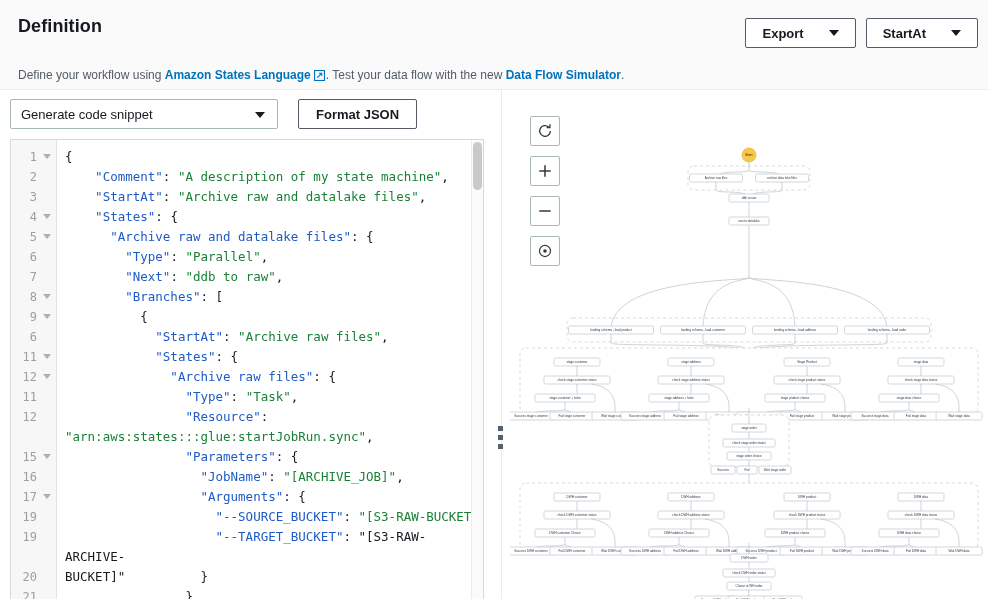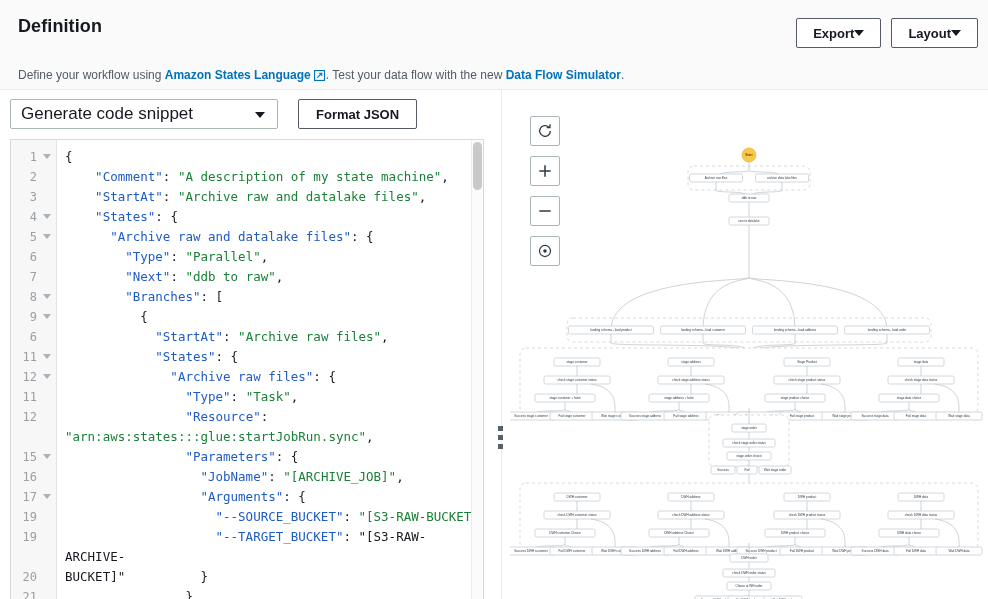--- a/index.html
+++ b/index.html
@@ -56,21 +56,21 @@
     position: absolute;
     right: 10px;
     top: 18px;
     display: flex;
     gap: 10px;
   }
   .btn {
     display: inline-flex;
     align-items: center;
     justify-content: center;
-    gap: 0;
+    gap: 25px;
     height: 30px;
     padding: 0 16px;
     background: #ffffff;
     border: 1px solid #545b64;
     border-radius: 2px;
     font-size: 13px;
     font-weight: bold;
     color: #16191f;
     cursor: pointer;
     box-sizing: border-box;
@@ -115,21 +115,21 @@
     background: #ffffff;
     border: 1px solid #aab7b8;
     border-radius: 2px;
     box-sizing: border-box;
     display: flex;
     align-items: center;
     cursor: pointer;
   }
   .select-value {
     padding-left: 10px;
-    font-size: 17px;
+    font-size: 13px;
     color: #16191f;
   }
   .select .caret {
     position: absolute;
     right: 12px;
     top: 12px;
     border-top-color: #16191f;
   }
   .btn-format {
     height: 30px;
@@ -332,21 +332,21 @@
           <path d="M3.6 8.4 L8.2 3.8" stroke="#0073bb" stroke-width="1.2"></path>
           <path d="M5.4 3.6 L8.4 3.6 L8.4 6.6" fill="none" stroke="#0073bb" stroke-width="1.2"></path>
         </svg></span><span>. Test your data flow with the new </span><a class="lnk" href="#">Data Flow Simulator</a><span>.</span>
   </div>
   <div class="header-actions">
     <button class="btn">
       <span>Export</span>
       <span class="caret"></span>
     </button>
     <button class="btn">
-      <span>Layout</span>
+      <span>StartAt</span>
       <span class="caret"></span>
     </button>
   </div>
 </div>
 
 <div class="body">
 
   <div class="left-pane">
     <div class="editor-toolbar">
       <div class="select">

